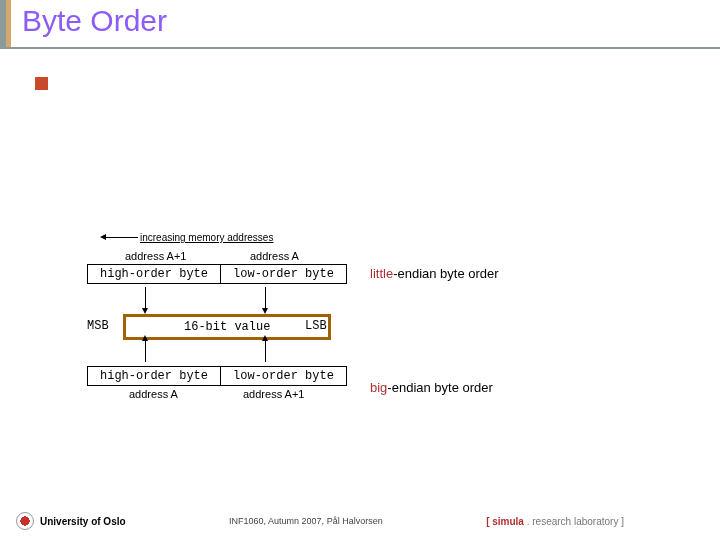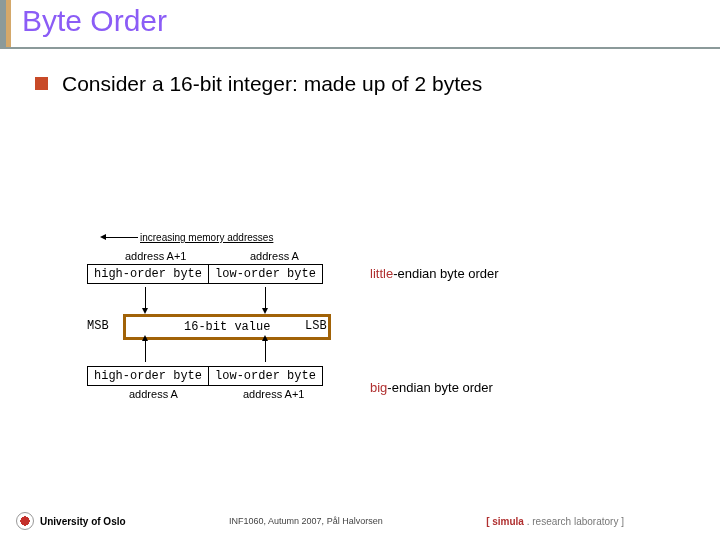--- a/index.html
+++ b/index.html
@@ -13,21 +13,21 @@
 .bullet{display:flex;align-items:flex-start;margin-bottom:28px}
 .bullet .sq{width:13px;height:13px;background:#c84a28;margin-top:7px;flex-shrink:0}
 .bullet .txt{margin-left:14px;font-size:21px;color:#000;line-height:1.3}
 .diagram{position:absolute;left:105px;top:232px;width:510px}
 .incr{font-size:10px;position:absolute;left:35px;top:0;text-decoration:underline}
 .arrleft{position:absolute;left:0;top:5px;width:33px;height:1px;background:#000}
 .arrleft::before{content:"";position:absolute;left:-5px;top:-3px;border-right:6px solid #000;border-top:3px solid transparent;border-bottom:3px solid transparent}
 .row{position:absolute;display:flex}
 .lab{font-size:11px;text-align:center;line-height:1.2}
 .mono{font-family:"Courier New",monospace;font-size:12px}
-.box{border:1px solid #000;padding:2px 6px;font-family:"Courier New",monospace;font-size:12px;text-align:center}
+.box{border:1px solid #000;padding:2px 12px;font-family:"Courier New",monospace;font-size:12px;text-align:center}
 .sidelab{font-size:13px;position:absolute}
 .red{color:#b03030}
 .downarr{width:1px;height:22px;background:#000;position:absolute}
 .downarr::after{content:"";position:absolute;left:-3px;bottom:-5px;border-top:6px solid #000;border-left:3px solid transparent;border-right:3px solid transparent}
 .uparr{width:1px;height:22px;background:#000;position:absolute}
 .uparr::after{content:"";position:absolute;left:-3px;top:-5px;border-bottom:6px solid #000;border-left:3px solid transparent;border-right:3px solid transparent}
 .midbox{border:3px solid #a16207;padding:3px 58px;font-family:"Courier New",monospace;font-size:12px;text-align:center;position:absolute}
 .footer{position:absolute;bottom:10px;left:0;width:640px;display:flex;align-items:center;justify-content:space-between;padding:0 16px}
 .fleft{display:flex;align-items:center;gap:6px}
 .logo{width:18px;height:18px;background:radial-gradient(circle,#c4302b 40%,#fff 42%);border:1px solid #999;border-radius:50%}
@@ -43,21 +43,20 @@
 <div class="tbar">
     <div class="l1"></div>
     <div class="l2"></div>
   </div>
 <div class="title">Byte Order</div>
 <div class="hr"></div>
 
 <div class="content">
   <div class="bullet">
     <div class="sq"></div>
-    <div class="txt">Consider a 16-bit integer: made up of 2 bytes</div>
   </div>
 </div>
 
 <div class="diagram">
   <div class="arrleft"></div>
   <span class="incr">increasing memory addresses</span>
 
   <div style="position:absolute;top:18px;left:20px" class="lab">address A+1</div>
   <div style="position:absolute;top:18px;left:145px" class="lab">address A</div>
 

